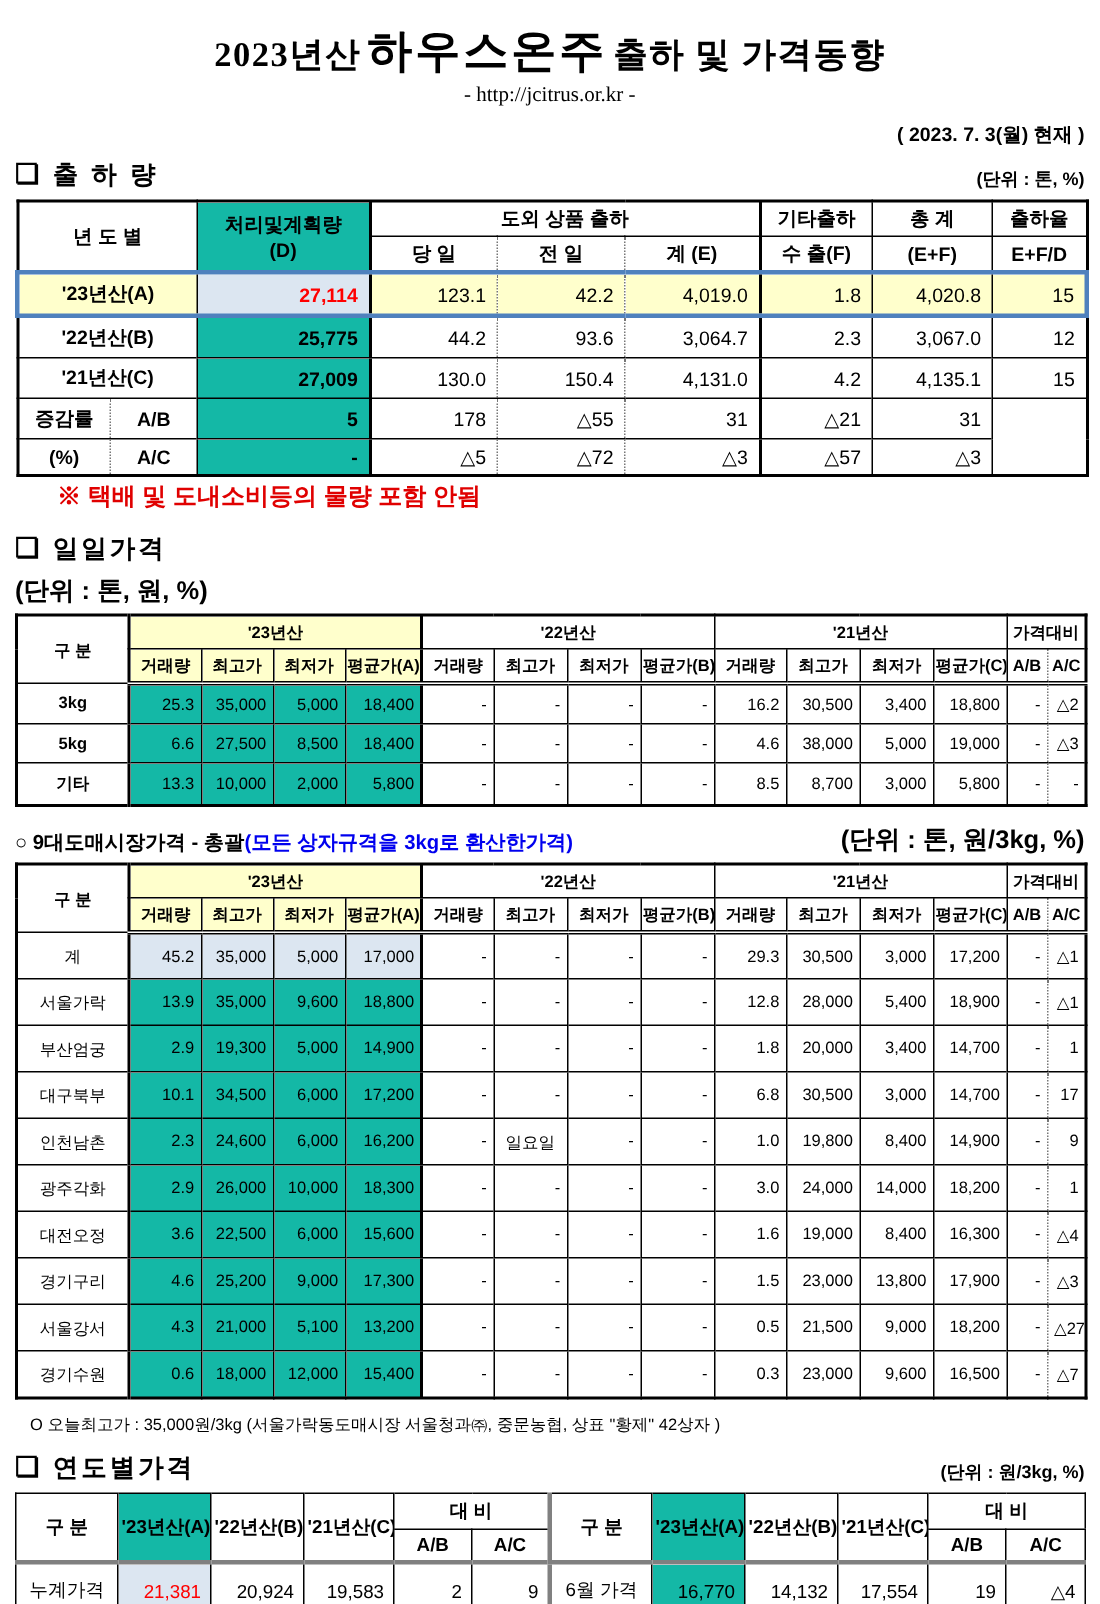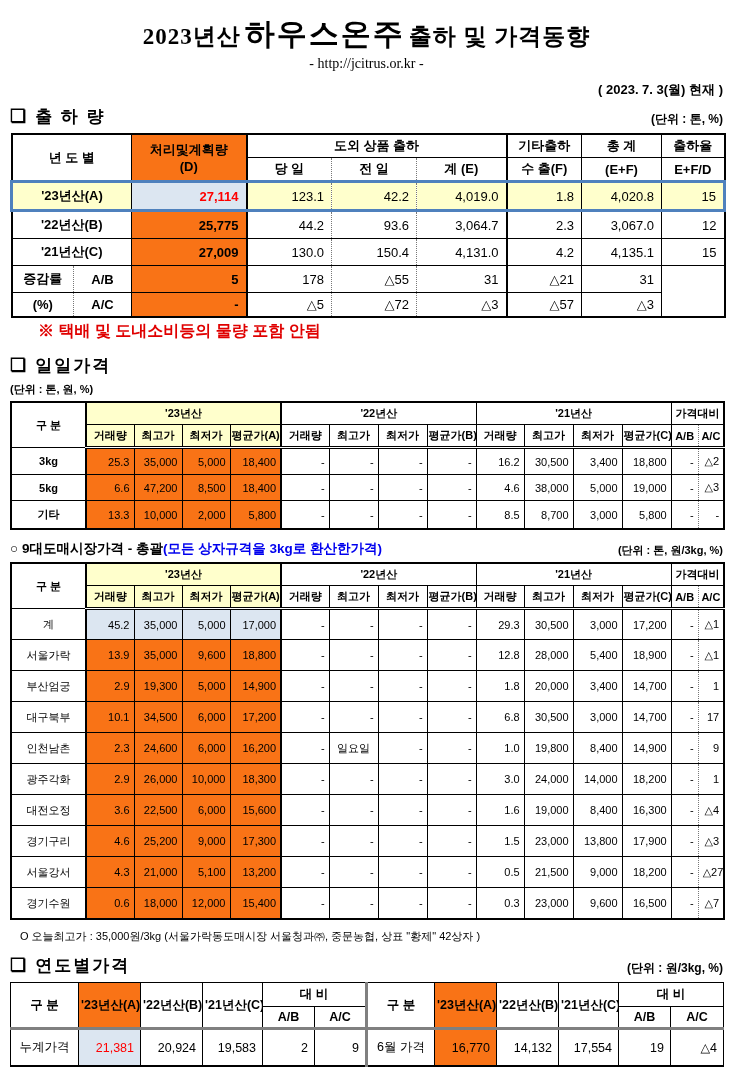--- a/index.html
+++ b/index.html
@@ -14,26 +14,26 @@
   .asof{text-align:right;font-size:13px;font-weight:bold;margin-top:9px;}
 
   
   .secline{display:flex;justify-content:space-between;align-items:flex-end;margin-top:6px;margin-bottom:5px;}
   .sec{font-size:17px;font-weight:bold;letter-spacing:2px;}
   .sicon{margin-right:7px;font-size:18px;font-weight:bold;}
   .unit{font-size:12px;font-weight:bold;}
   .subline{display:flex;justify-content:space-between;align-items:flex-end;margin:10px 0 4px;}
   .subtitle{font-size:13.5px;font-weight:bold;}
   .blue{color:#0000EE;}
-  .subunit{font-size:11px;font-weight:bold;white-space:nowrap;}
+  .subunit{font-size:17px;font-weight:bold;white-space:nowrap;}
 
   
   table{border-collapse:collapse;table-layout:fixed;width:713px;}
   th,td{overflow:hidden;white-space:nowrap;}
-  .bg-y{background:#f97316;}
+  .bg-y{background:#14b8a6;}
   .bg-b{background:#DCE6F1;}
   .num{text-align:right;}
   .ctr{text-align:center !important;}
 
   
   .t1{border:2px solid #000;font-size:13px;}
   .t1 th{font-weight:bold;padding:2px 3px;text-align:center;}
   .t1 thead tr:last-child th{border-bottom:2px solid #000;}
   .t1 td{padding:4px 7px;border-top:1px solid #000;}
   .t1 .lbl{text-align:center;font-weight:bold;}
@@ -254,21 +254,21 @@
           <td>16.2</td>
           <td>30,500</td>
           <td>3,400</td>
           <td>18,800</td>
           <td>-</td>
           <td>△2</td>
         </tr>
         <tr>
           <td class="lbl">5kg</td>
           <td class="bg-y">6.6</td>
-          <td class="bg-y">47,200</td>
+          <td class="bg-y">27,500</td>
           <td class="bg-y">8,500</td>
           <td class="bg-y">18,400</td>
           <td>-</td>
           <td>-</td>
           <td>-</td>
           <td>-</td>
           <td>4.6</td>
           <td>38,000</td>
           <td>5,000</td>
           <td>19,000</td>

